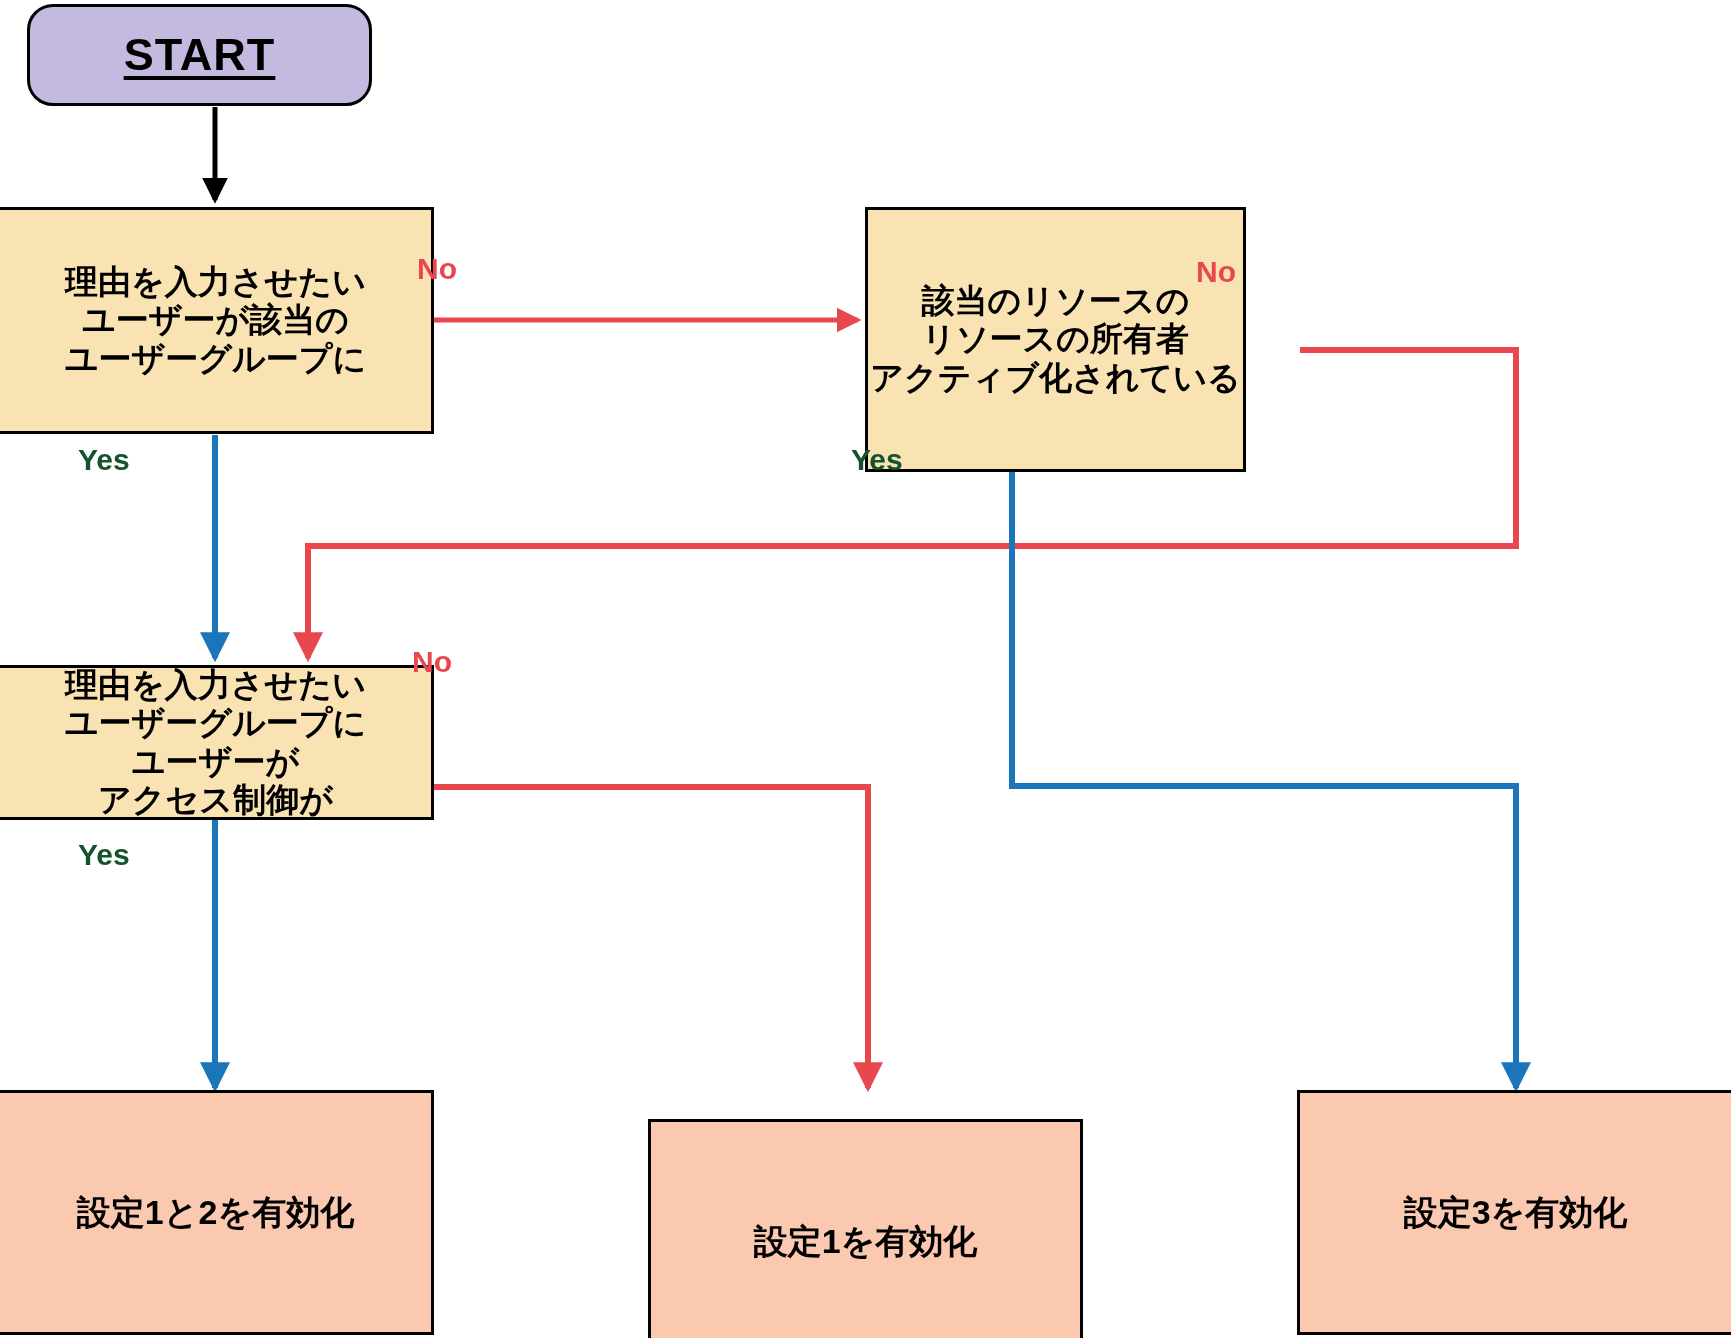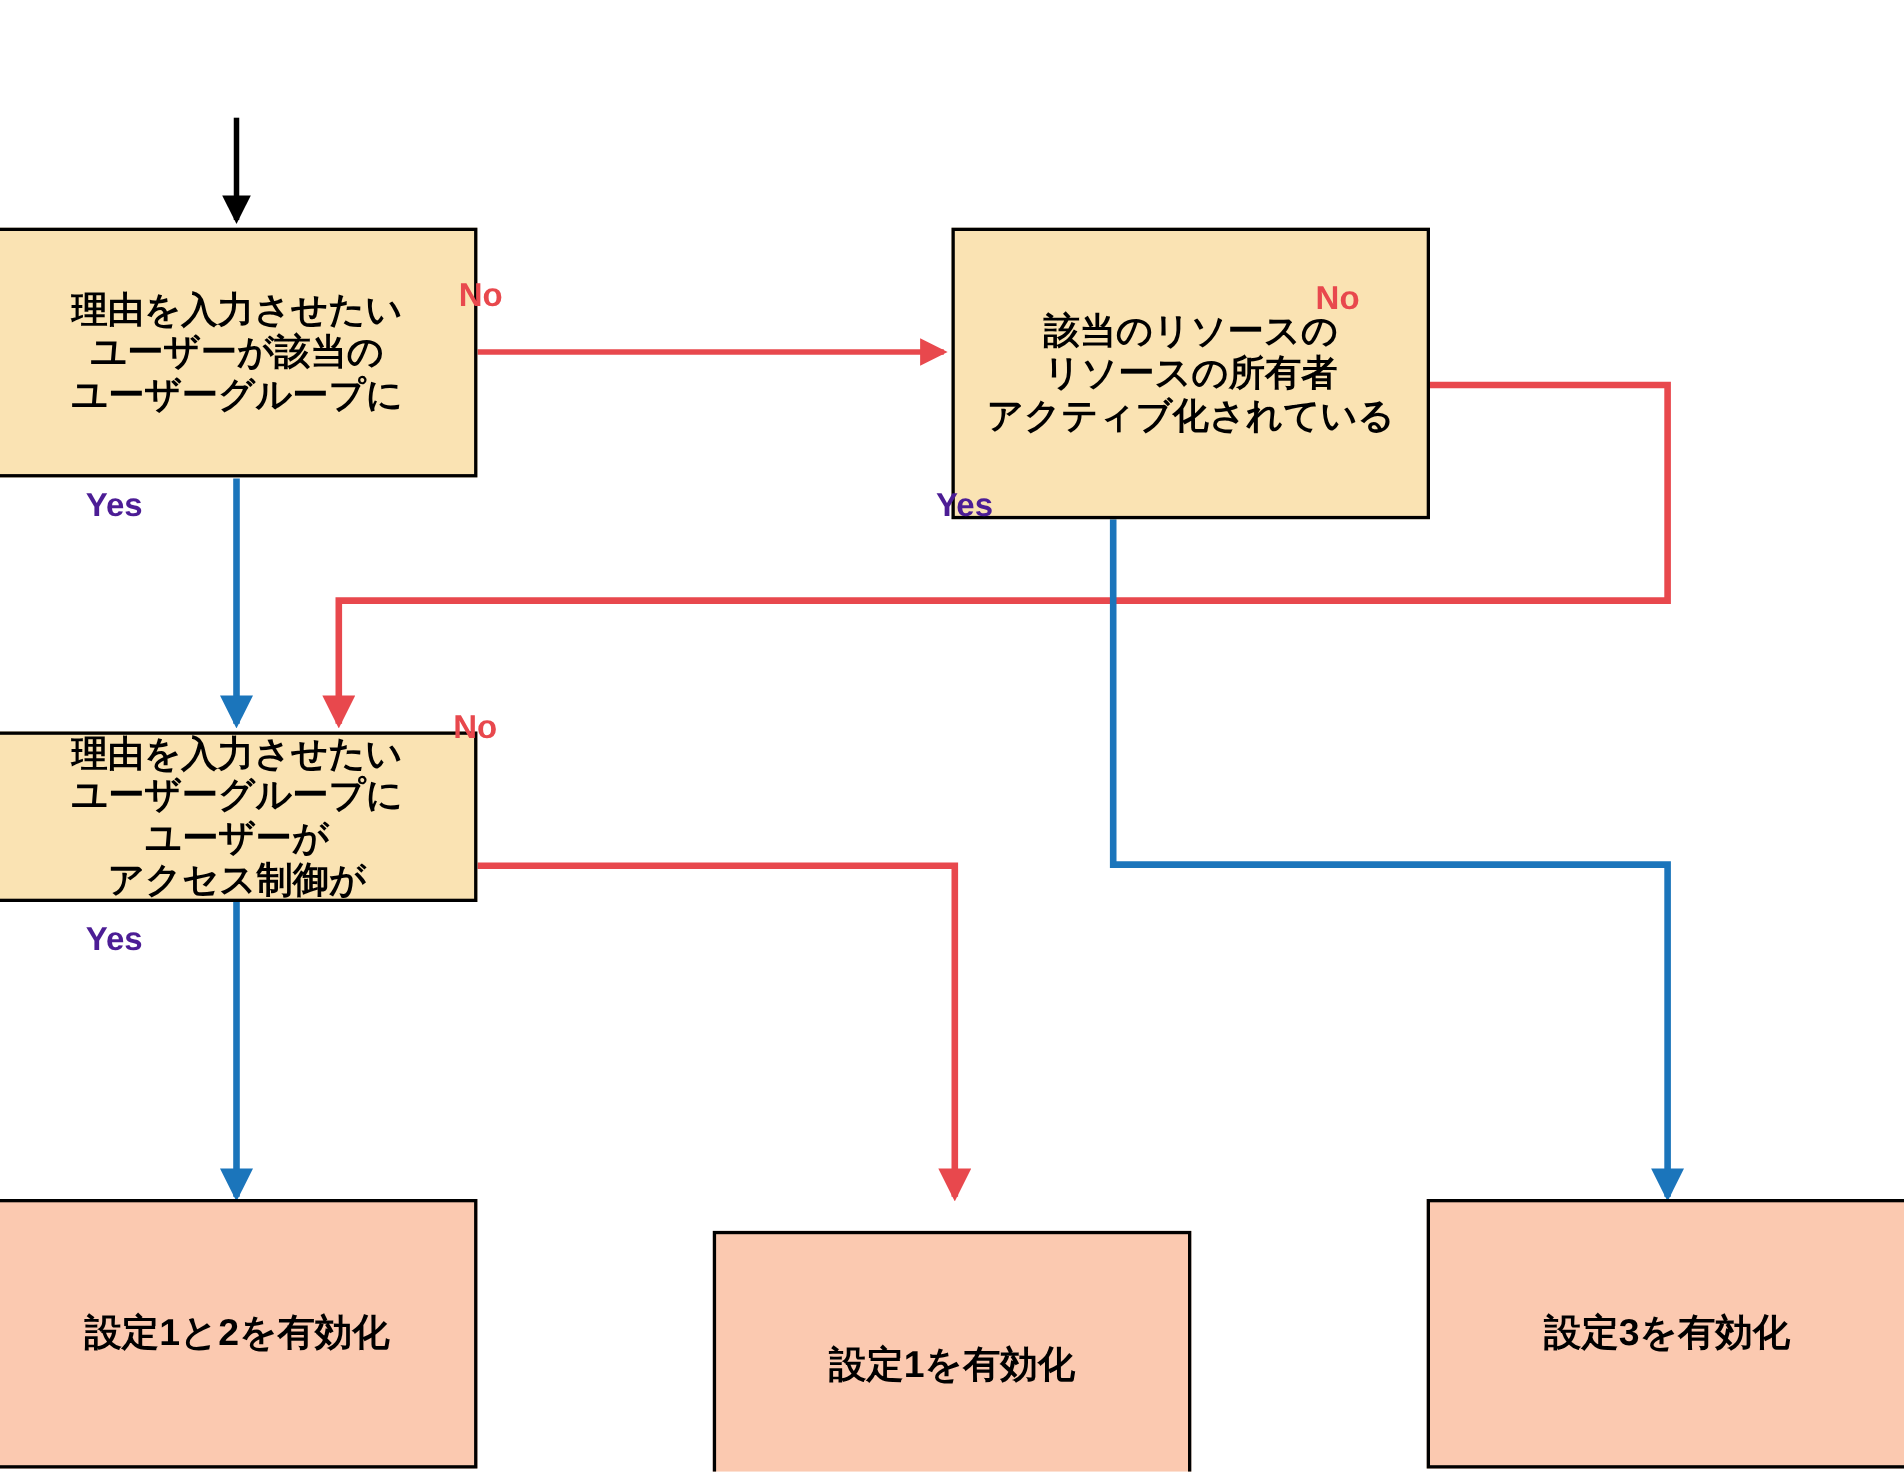--- a/index.html
+++ b/index.html
@@ -49,21 +49,21 @@
     background: #fbc9b0;
     border: 3px solid #000000;
     font-size: 34px;
   }
   .edge-label {
     position: absolute;
     font-weight: bold;
     font-size: 30px;
     white-space: nowrap;
   }
-  .edge-label.yes { color: #4c1d95; }
+  .edge-label.yes { color: #14532d; }
   .edge-label.no  { color: #e8484d; }
 
   svg.edges {
     position: absolute;
     left: 0;
     top: 0;
     width: 1731px;
     height: 1338px;
     pointer-events: none;
   }
@@ -94,30 +94,33 @@
 
     <path d="M 1300 350 L 1516 350 L 1516 546 L 308 546 L 308 658" stroke="#e8484d" stroke-width="6" fill="none" marker-end="url(#arrow-red)"></path>
 
     <path d="M 1012 472 L 1012 786 L 1516 786 L 1516 1088" stroke="#1b75bb" stroke-width="6" fill="none" marker-end="url(#arrow-blue)"></path>
 
     <path d="M 434 787 L 868 787 L 868 1088" stroke="#e8484d" stroke-width="6" fill="none" marker-end="url(#arrow-red)"></path>
 
     <path d="M 215 820 L 215 1088" stroke="#1b75bb" stroke-width="6" fill="none" marker-end="url(#arrow-blue)"></path>
   </svg>
 
+  <div class="node start-node" style="left:27px; top:4px; width:345px; height:102px;">
+    <span class="label-inner">START</span>
+  </div>
 
   <div class="node decision-node" style="left:-3px; top:207px; width:437px; height:227px;">
     <div>
       <div>理由を入力させたい</div>
       <div>ユーザーが該当の</div>
       <div>ユーザーグループに</div>
     </div>
   </div>
 
-  <div class="node decision-node" style="left:865px; top:207px; width:435px; height:265px;">
+  <div class="node decision-node" style="left:865px; top:207px; width:381px; height:265px;">
     <div>
       <div>該当のリソースの</div>
       <div>リソースの所有者</div>
       <div>アクティブ化されている</div>
     </div>
   </div>
 
   <div class="node decision-node" style="left:-3px; top:665px; width:437px; height:155px;">
     <div>
       <div>理由を入力させたい</div>

